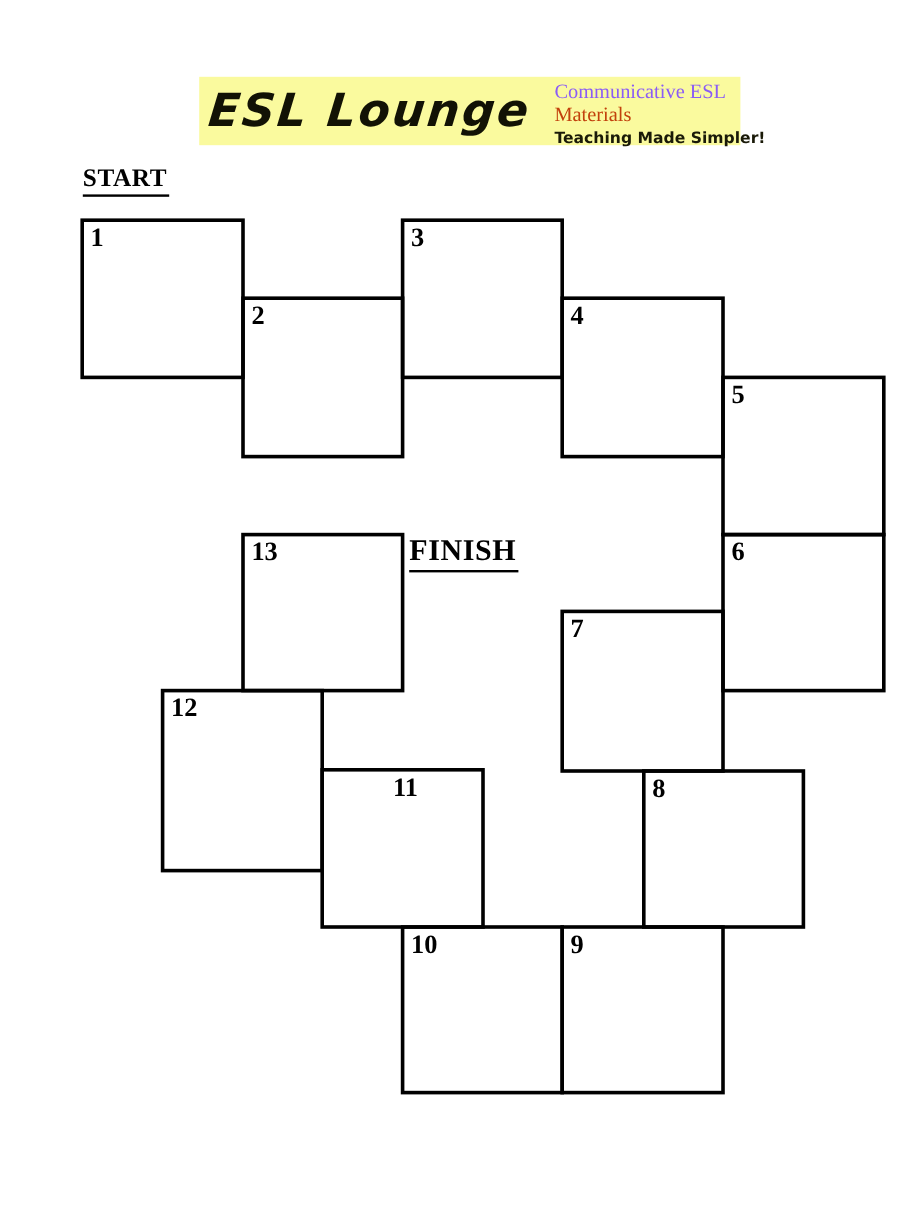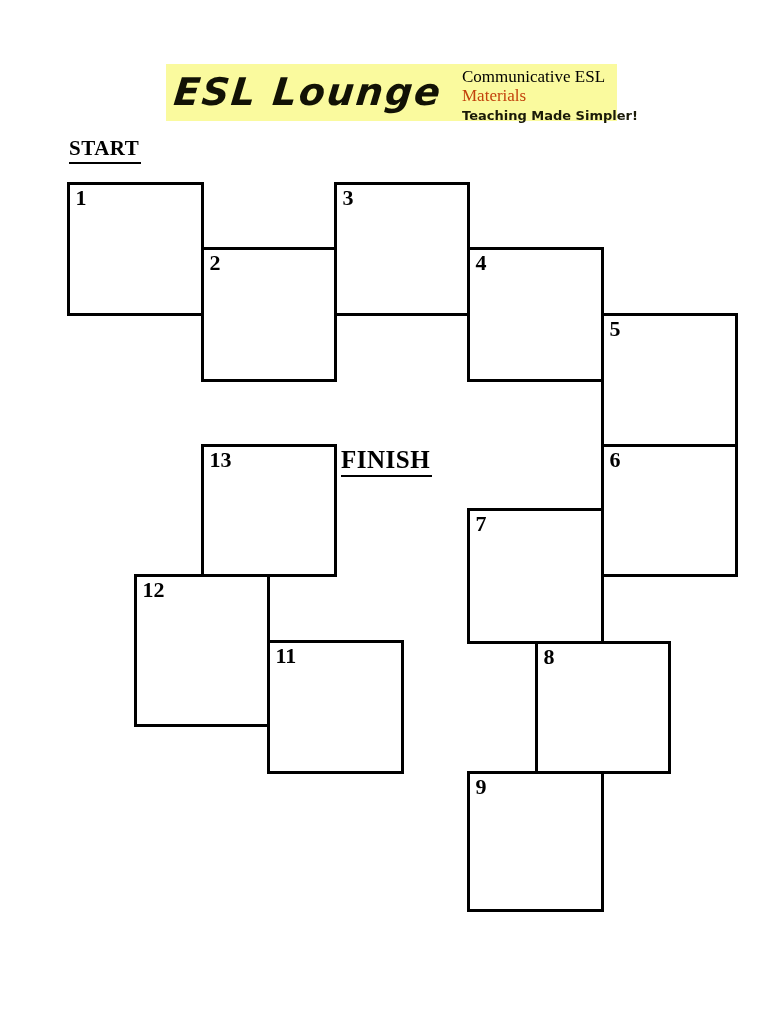--- a/index.html
+++ b/index.html
@@ -96,21 +96,21 @@
   }
 </style>
 </head>
 <body>
 
 <div class="page">
 
   <div class="banner" style="background: rgb(250, 250, 158);">
     <div class="logo-text" style="color: rgb(18, 18, 5);">ESL Lounge</div>
     <div class="tagline">
-      <div class="tagline-main" style="color: #000000;">Communicative ESL</div>
+      <div class="tagline-main" style="color: #8b5cf6;">Communicative ESL</div>
       <div class="tagline-main" style="color: #c2410c;">Materials</div>
       <div class="tagline-sub">Teaching Made Simpler!</div>
     </div>
   </div>
 
   <div class="path-label start-label">START</div>
   <div class="path-label finish-label">FINISH</div>
 
   <div class="maze-box" style="left: 66.5px; top: 181.5px; width: 137px; height: 134px; border-color: rgb(0, 0, 0);">
       <span class="box-number">1</span>
@@ -132,21 +132,24 @@
     </div>
   <div class="maze-box" style="left: 466.5px; top: 507.5px; width: 137px; height: 136px; border-color: rgb(0, 0, 0);">
       <span class="box-number">7</span>
     </div>
   <div class="maze-box" style="left: 534.5px; top: 640.5px; width: 136px; height: 133px; border-color: rgb(0, 0, 0);">
       <span class="box-number">8</span>
     </div>
   <div class="maze-box" style="left: 466.5px; top: 770.5px; width: 137px; height: 141px; border-color: rgb(0, 0, 0);">
       <span class="box-number">9</span>
     </div>
-  <div class="maze-box" style="left: 266.5px; top: 639.5px; width: 137px; height: 134px; border-color: rgb(0, 0, 0);">
+  <div class="maze-box" style="left: 333.5px; top: 770.5px; width: 136px; height: 141px; border-color: rgb(0, 0, 0);">
+      <span class="box-number">10</span>
+    </div>
+  <div class="maze-box" style="left: 266.5px; top: 639.5px; width: 137px; height: 134px; border-color: rgb(0, 0, 0); text-align: center;">
       <span class="box-number">11</span>
     </div>
   <div class="maze-box" style="left: 133.5px; top: 573.5px; width: 136px; height: 153px; border-color: rgb(0, 0, 0);">
       <span class="box-number">12</span>
     </div>
   <div class="maze-box" style="left: 200.5px; top: 443.5px; width: 136px; height: 133px; border-color: rgb(0, 0, 0);">
       <span class="box-number">13</span>
     </div>
 
 </div>

